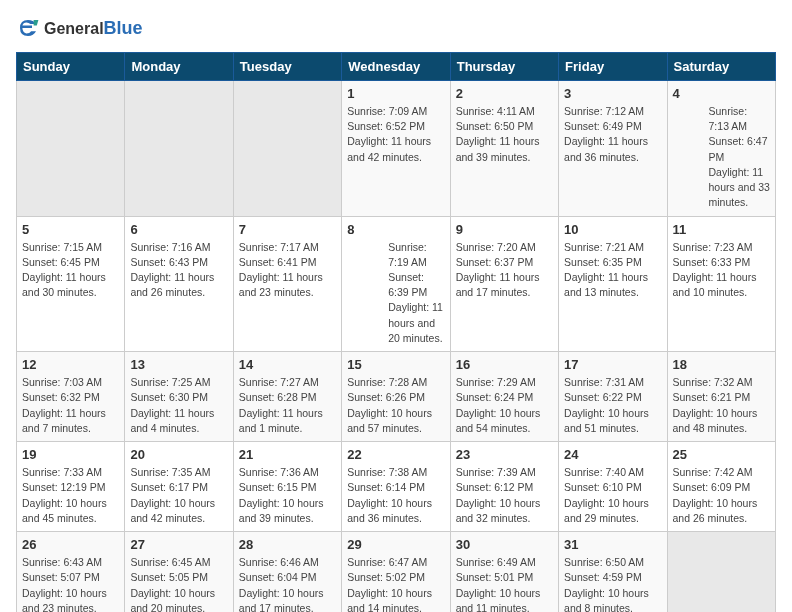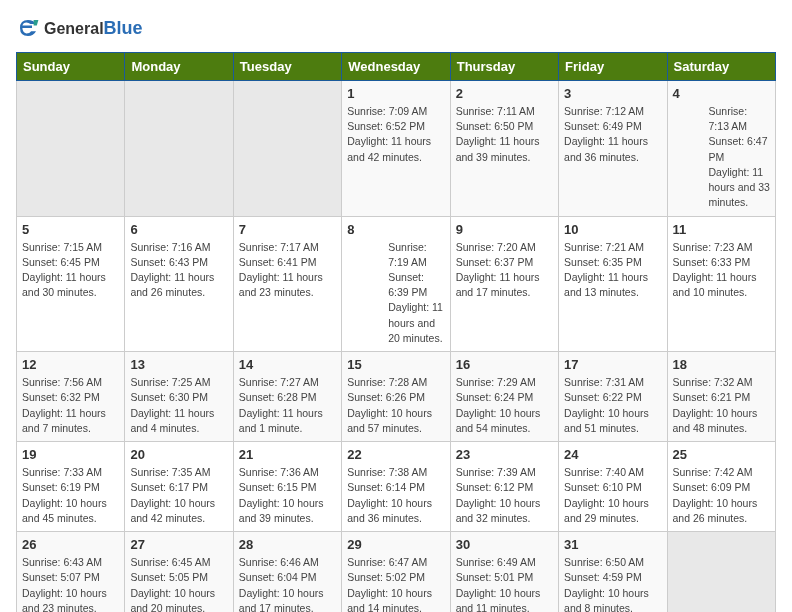--- a/index.html
+++ b/index.html
@@ -46,21 +46,21 @@
     .location-title {
       font-size: 16px;
       color: #555;
     }
     table {
       width: 100%;
       border-collapse: collapse;
       table-layout: fixed;
     }
     thead tr th {
-      background-color: #4d7c0f;
+      background-color: #0c4a6e;
       color: #fff;
       text-align: left;
       padding: 6px 6px;
       font-size: 13px;
       font-weight: bold;
       border: 1px solid #1a5a9a;
     }
     tbody tr td {
       vertical-align: top;
       padding: 5px 5px;
@@ -125,21 +125,21 @@
         <td class="empty-cell"></td>
         <td class="empty-cell"></td>
         <td>
           <span class="day-number">1</span>
           <div class="day-info" style="white-space: pre-line;">Sunrise: 7:09 AM
 Sunset: 6:52 PM
 Daylight: 11 hours and 42 minutes.</div>
         </td>
         <td>
           <span class="day-number">2</span>
-          <div class="day-info" style="white-space: pre-line;">Sunrise: 7:11 AM
+          <div class="day-info" style="white-space: pre-line;">Sunrise: 4:11 AM
 Sunset: 6:50 PM
 Daylight: 11 hours and 39 minutes.</div>
         </td>
         <td>
           <span class="day-number">3</span>
           <div class="day-info" style="white-space: pre-line;">Sunrise: 7:12 AM
 Sunset: 6:49 PM
 Daylight: 11 hours and 36 minutes.</div>
         </td>
         <td>
@@ -189,21 +189,21 @@
         <td>
           <span class="day-number">11</span>
           <div class="day-info" style="white-space: pre-line;">Sunrise: 7:23 AM
 Sunset: 6:33 PM
 Daylight: 11 hours and 10 minutes.</div>
         </td>
       </tr>
       <tr>
         <td>
           <span class="day-number">12</span>
-          <div class="day-info" style="white-space: pre-line;">Sunrise: 7:56 AM
+          <div class="day-info" style="white-space: pre-line;">Sunrise: 7:03 AM
 Sunset: 6:32 PM
 Daylight: 11 hours and 7 minutes.</div>
         </td>
         <td>
           <span class="day-number">13</span>
           <div class="day-info" style="white-space: pre-line;">Sunrise: 7:25 AM
 Sunset: 6:30 PM
 Daylight: 11 hours and 4 minutes.</div>
         </td>
         <td>
@@ -234,21 +234,21 @@
           <span class="day-number">18</span>
           <div class="day-info" style="white-space: pre-line;">Sunrise: 7:32 AM
 Sunset: 6:21 PM
 Daylight: 10 hours and 48 minutes.</div>
         </td>
       </tr>
       <tr>
         <td>
           <span class="day-number">19</span>
           <div class="day-info" style="white-space: pre-line;">Sunrise: 7:33 AM
-Sunset: 6:19 PM
+Sunset: 12:19 PM
 Daylight: 10 hours and 45 minutes.</div>
         </td>
         <td>
           <span class="day-number">20</span>
           <div class="day-info" style="white-space: pre-line;">Sunrise: 7:35 AM
 Sunset: 6:17 PM
 Daylight: 10 hours and 42 minutes.</div>
         </td>
         <td>
           <span class="day-number">21</span>

